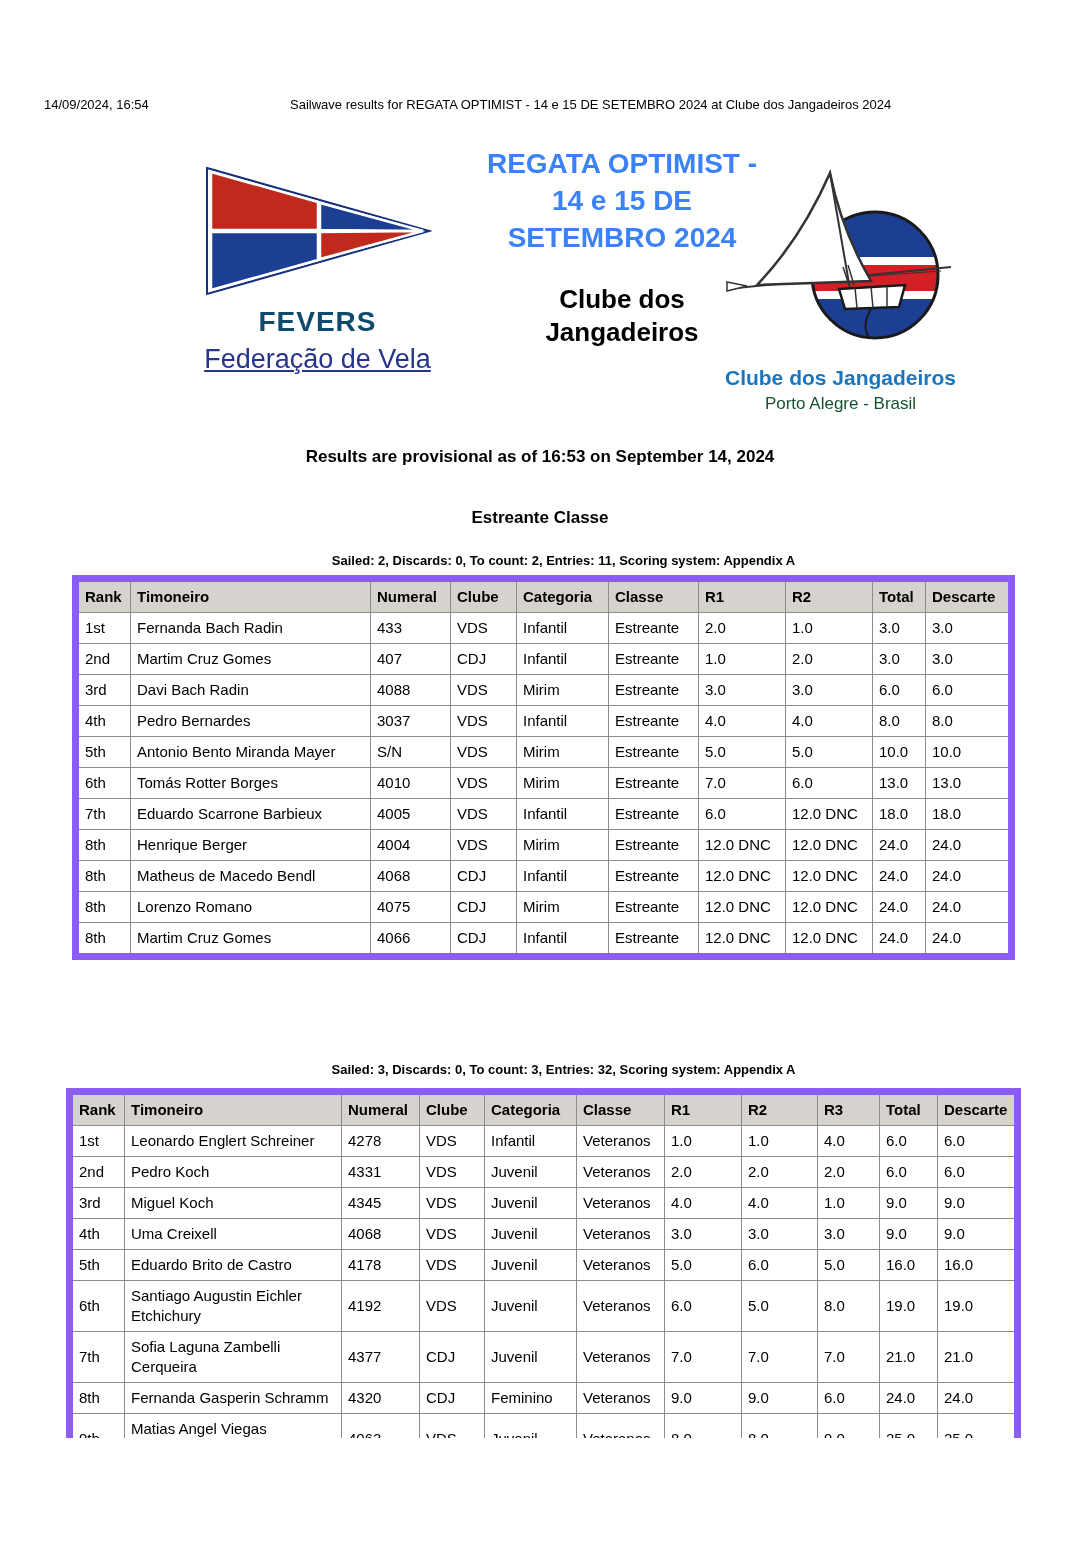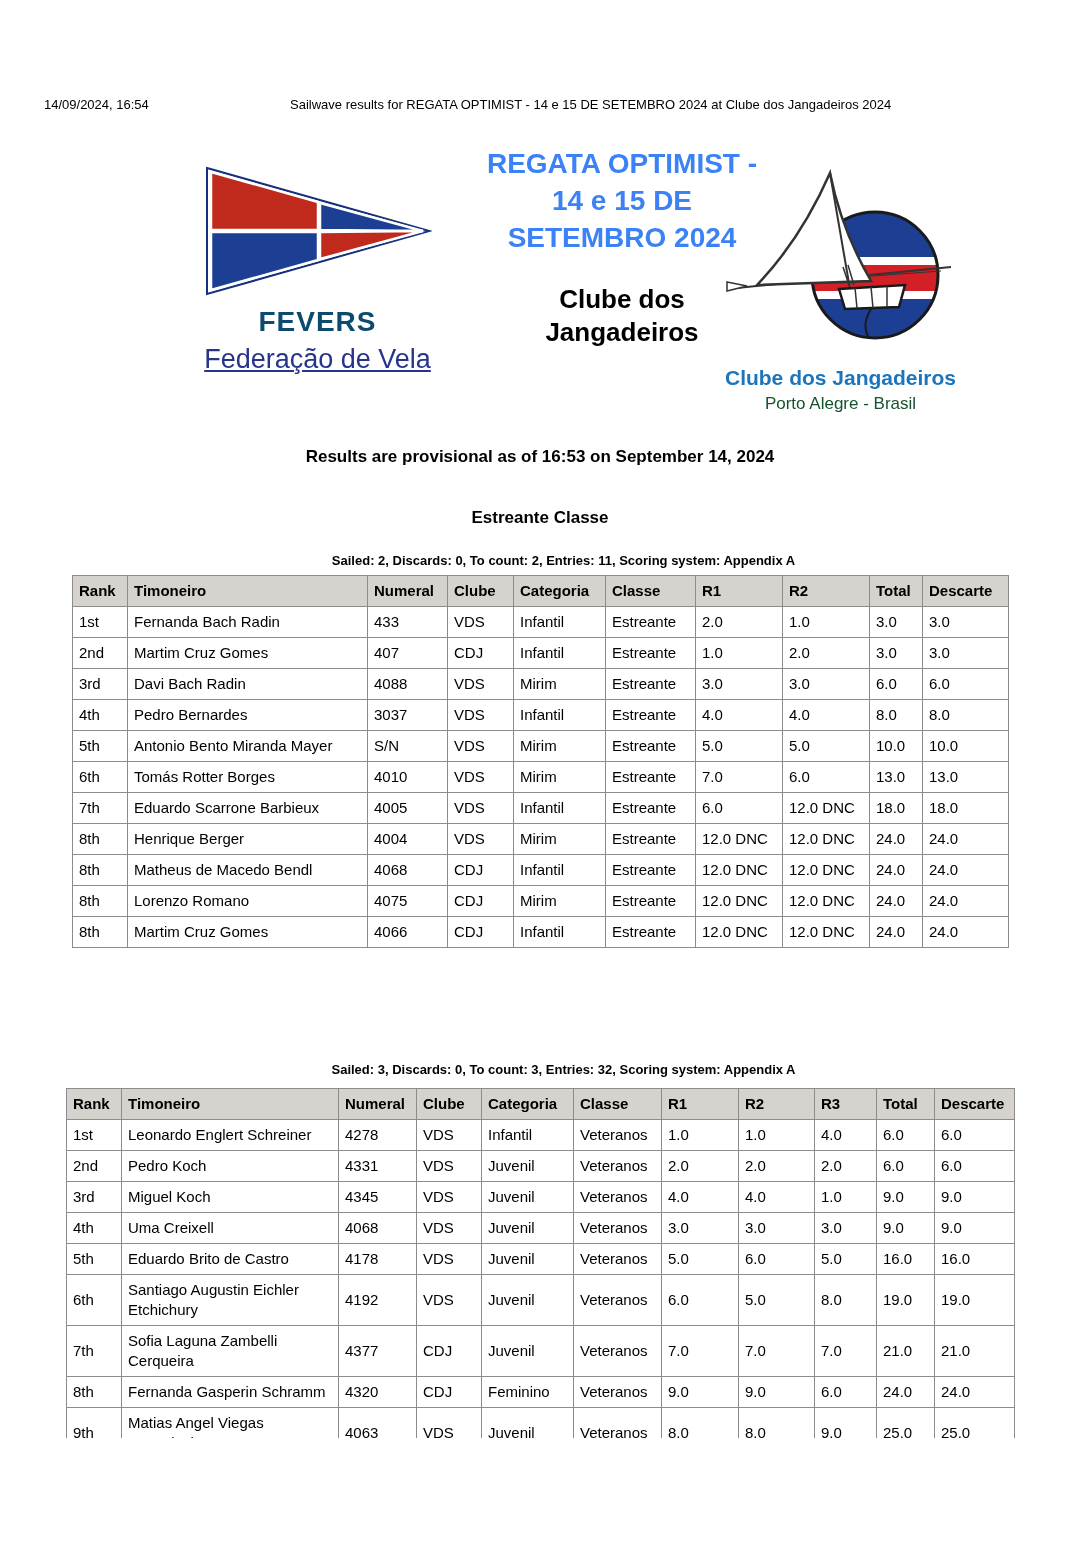--- a/index.html
+++ b/index.html
@@ -48,21 +48,21 @@
 
   
   table.results { border-collapse: collapse; table-layout: fixed; background: #fff;
     font-size: 15px; position: absolute; }
   table.results th, table.results td {
     border: 1px solid #8c8c8c; text-align: left; vertical-align: middle;
     padding: 5px 6px; line-height: 20px; overflow: hidden;
   }
   table.results th { background: #d6d3ce; font-weight: bold; white-space: nowrap; }
   table.results td.nw { white-space: nowrap; }
-  table.results { border: 1px solid #8b5cf6; }
+  table.results { border: 7px solid #8b5cf6; }
 
   .t1 { top: 575px; left: 72px; width: 936px; }
   .t1 th:nth-child(1)  { width: 55px; }
   .t1 th:nth-child(2)  { width: 240px; }
   .t1 th:nth-child(3)  { width: 80px; }
   .t1 th:nth-child(4)  { width: 66px; }
   .t1 th:nth-child(5)  { width: 92px; }
   .t1 th:nth-child(6)  { width: 90px; }
   .t1 th:nth-child(7)  { width: 87px; }
   .t1 th:nth-child(8)  { width: 87px; }

